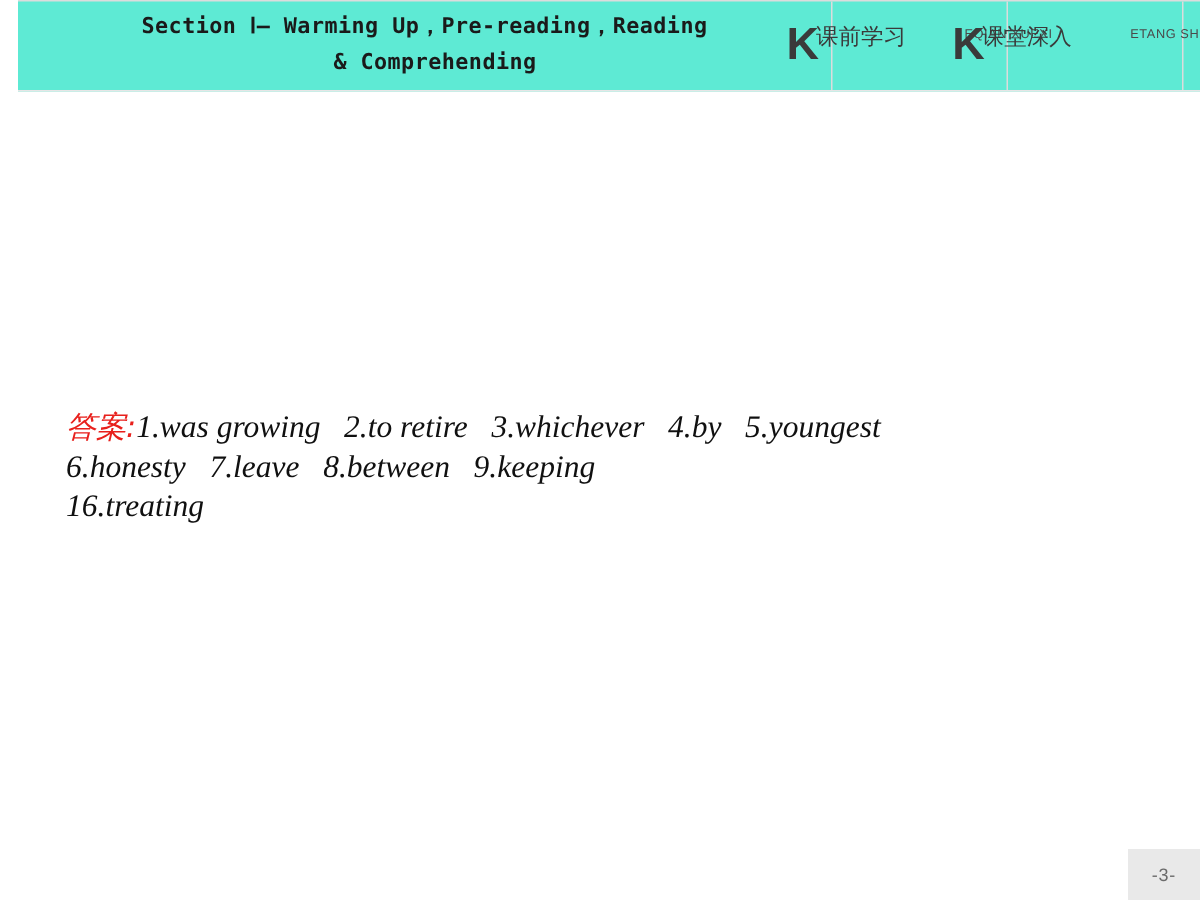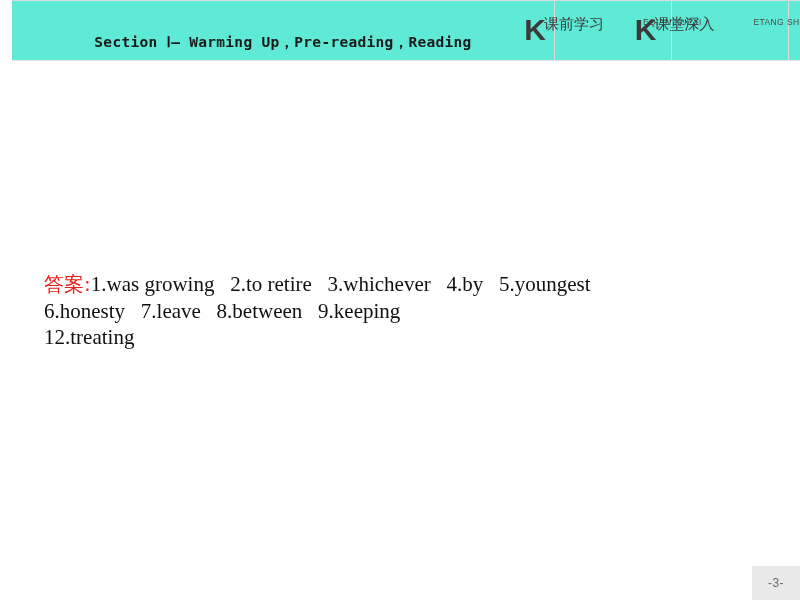--- a/index.html
+++ b/index.html
@@ -135,20 +135,21 @@
     line-height: 26.5px;
     color: #101010;
   }
   .answer-label {
     font-family: "DejaVu Sans", sans-serif;
     color: #e8201c;
     font-size: 20px;
   }
   .answer-line {
     white-space: pre;
+    font-style: italic;
   }
   .answer-line.first {
     white-space: normal;
   }
 
   
   .page-number {
     position: absolute;
     left: 752px;
     top: 566px;
@@ -167,20 +168,21 @@
 </head>
 <body>
 
 <div class="slide">
 
   <div class="header">
 
     <div class="header-title-cell">
       <div class="header-title">
         <span class="tline1">Section Ⅰ— Warming Up，Pre-reading，Reading</span>
+        <span class="tline2">&amp; Comprehending</span>
       </div>
     </div>
 
     <div class="tab-cell tab-1">
       <div class="tab-logo">
         <span class="tab-k">K</span>
         <span class="tab-text">
           <span class="tab-cn">课前学习</span>
           <span class="tab-en">EQIAN XUEXI</span>
         </span>
@@ -198,20 +200,20 @@
     </div>
 
     <div class="tab-cell tab-spacer"></div>
   </div>
 
   <div class="content">
 
     <div class="answer-block">
       <div class="answer-line first"><span class="answer-label">答案:</span><span>1.was growing&nbsp;&nbsp;&nbsp;2.to retire&nbsp;&nbsp;&nbsp;3.whichever&nbsp;&nbsp;&nbsp;4.by&nbsp;&nbsp;&nbsp;5.youngest</span></div>
       <div class="answer-line">6.honesty&nbsp;&nbsp;&nbsp;7.leave&nbsp;&nbsp;&nbsp;8.between&nbsp;&nbsp;&nbsp;9.keeping</div>
-      <div class="answer-line">12.treating</div>
+      <div class="answer-line">16.treating</div>
     </div>
 
   </div>
 
   <div class="page-number">-3-</div>
 
 </div>
 
 </body></html>

